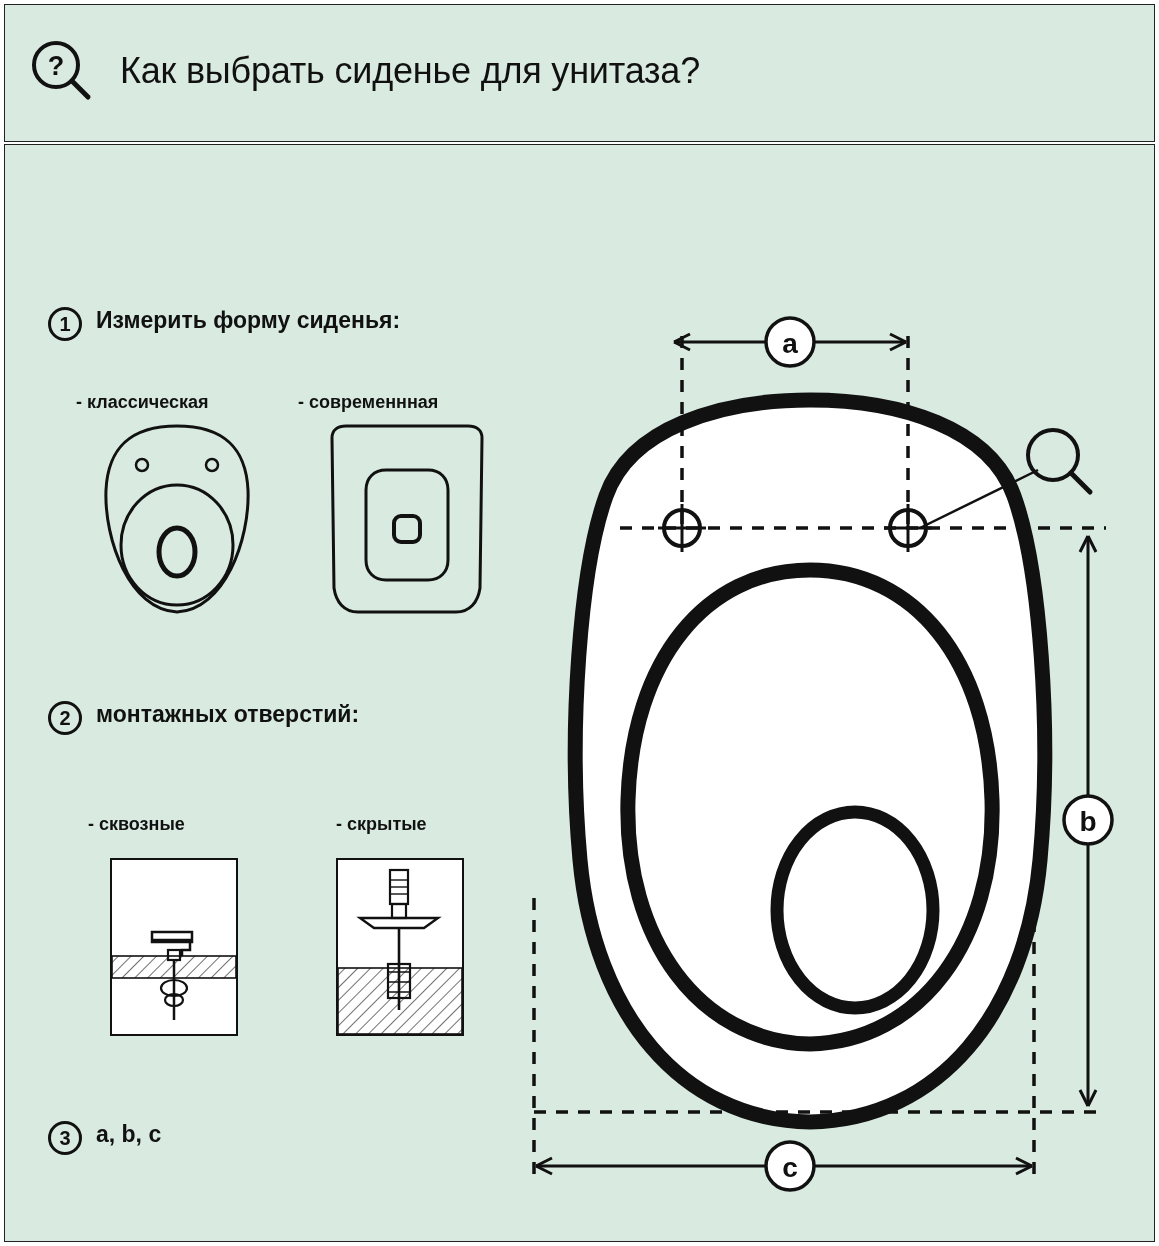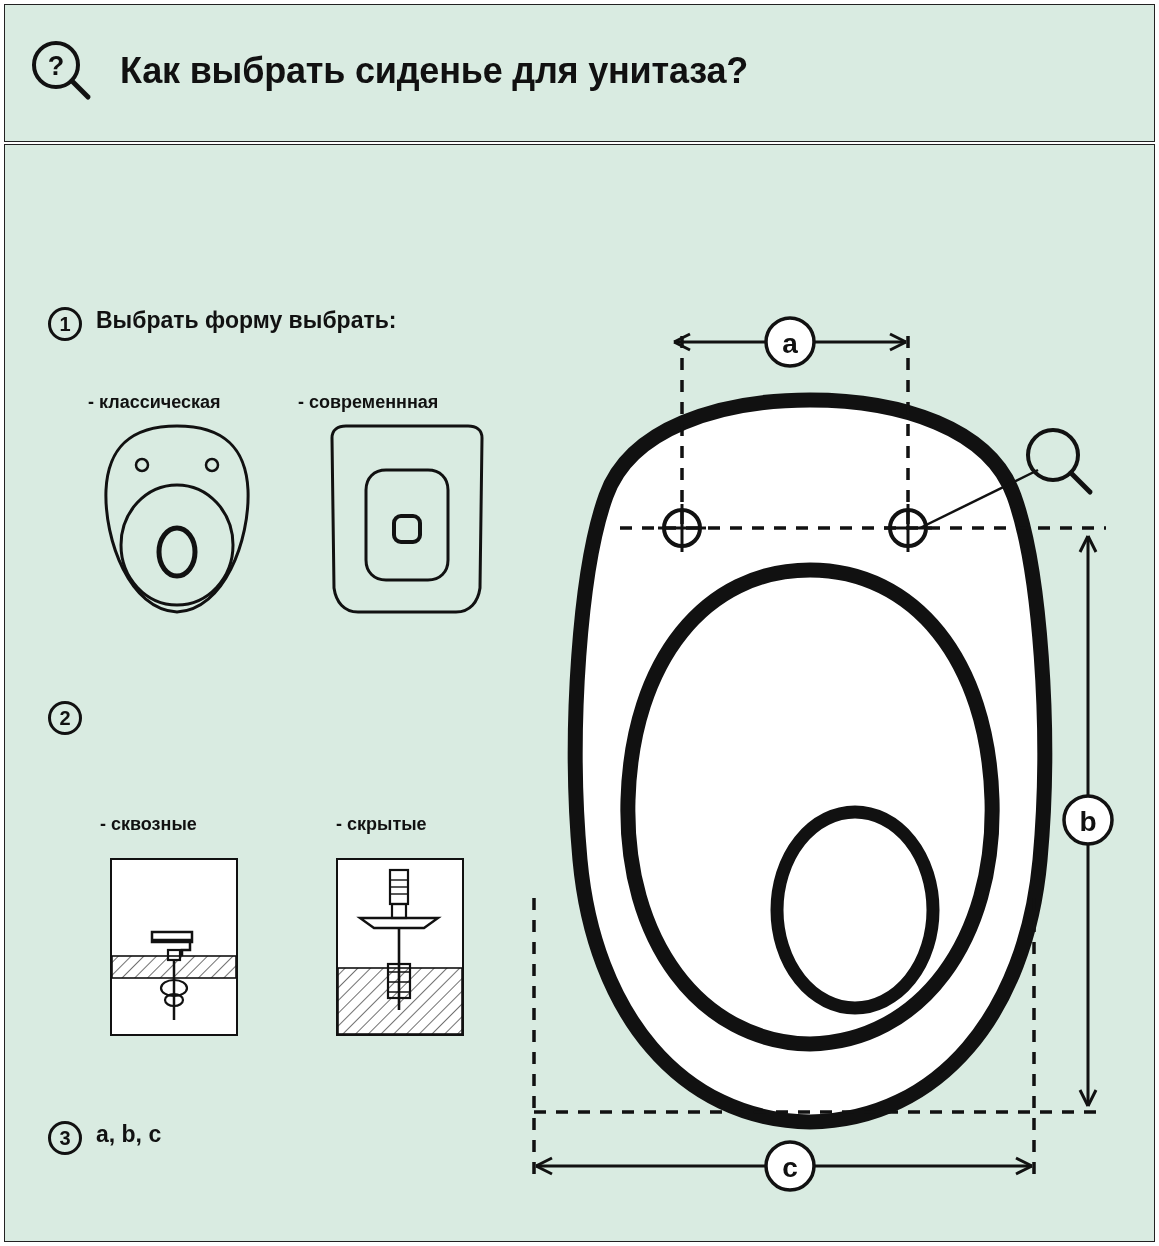--- a/index.html
+++ b/index.html
@@ -46,21 +46,21 @@
   }
   .q-badge {
     position: relative;
     width: 62px;
     height: 62px;
     flex: 0 0 auto;
   }
   .title-text {
     margin-left: 28px;
     font-size: 36px;
-    font-weight: bold;
+    font-weight: normal;
     color: #111111;
     letter-spacing: -0.2px;
     white-space: nowrap;
   }
   .step {
     position: absolute;
     display: flex;
     align-items: flex-start;
   }
   .step-num {
@@ -89,23 +89,23 @@
   .step2 { left: 48px; top: 700px; }
   .step3 { left: 48px; top: 1120px; }
 
   .opt-caption {
     position: absolute;
     font-size: 18px;
     font-weight: bold;
     color: #111111;
     white-space: nowrap;
   }
-  .cap-classic { left: 88px; top: 392px; }
+  .cap-classic { left: 76px; top: 392px; }
   .cap-modern  { left: 298px; top: 392px; }
-  .cap-through { left: 100px; top: 814px; }
+  .cap-through { left: 88px; top: 814px; }
   .cap-hidden  { left: 336px; top: 814px; }
 
   .shape-box {
     position: absolute;
   }
   .mini-box {
     position: absolute;
     border: 2px solid #111111;
     background: #ffffff;
     box-sizing: border-box;
@@ -131,21 +131,21 @@
         <circle cx="26" cy="25" r="22" class="ink" stroke-width="4"></circle>
         <text x="26" y="35" text-anchor="middle" font-family="Liberation Sans, sans-serif" font-size="27" font-weight="bold" fill="#111111">?</text>
         <line x1="42" y1="41" x2="58" y2="57" class="ink" stroke-width="5" stroke-linecap="round"></line>
       </svg>
     </div>
     <div class="title-text">Как выбрать сиденье для унитаза?</div>
   </div>
 
   <div class="step step1">
     <div class="step-num">1</div>
-    <div class="step-label">Выбрать форму выбрать:</div>
+    <div class="step-label">Измерить форму сиденья:</div>
   </div>
 
   <div class="opt-caption cap-classic">- классическая</div>
   <div class="opt-caption cap-modern">- современнная</div>
 
   <div class="shape-box" style="left:92px; top:420px;">
     <svg width="170" height="200" viewBox="0 0 170 200">
       <path d="M85 6 C36 6 16 30 14 70 C12 120 38 190 85 192 C132 190 158 120 156 70 C154 30 134 6 85 6 Z" class="ink" stroke-width="3"></path>
       <ellipse cx="85" cy="125" rx="56" ry="60" class="ink" stroke-width="3"></ellipse>
       <ellipse cx="85" cy="132" rx="18" ry="24" class="ink" stroke-width="5"></ellipse>
@@ -158,20 +158,21 @@
     <svg width="170" height="200" viewBox="0 0 170 200">
       <path d="M10 18 C10 10 16 6 24 6 L146 6 C154 6 160 10 160 18 L158 168 C156 182 148 192 134 192 L36 192 C22 192 14 182 12 168 Z" class="ink" stroke-width="3"></path>
       <path d="M44 70 C44 58 52 50 64 50 L106 50 C118 50 126 58 126 70 L126 140 C126 152 118 160 106 160 L64 160 C52 160 44 152 44 140 Z" class="ink" stroke-width="3"></path>
       <rect x="72" y="96" width="26" height="26" rx="7" class="ink" stroke-width="4"></rect>
     </svg>
   </div>
 
   <div class="step step2">
     <div class="step-num">2</div>
     <div class="step-label">
+      <div>монтажных отверстий:</div>
     </div>
   </div>
 
   <div class="opt-caption cap-through">- сквозные</div>
   <div class="opt-caption cap-hidden">- скрытые</div>
 
   <div class="mini-box box-through">
     <svg width="124" height="174" viewBox="0 0 124 174">
       <defs>
         <pattern id="hatch1" width="9" height="9" patternTransform="rotate(45)" patternUnits="userSpaceOnUse">

